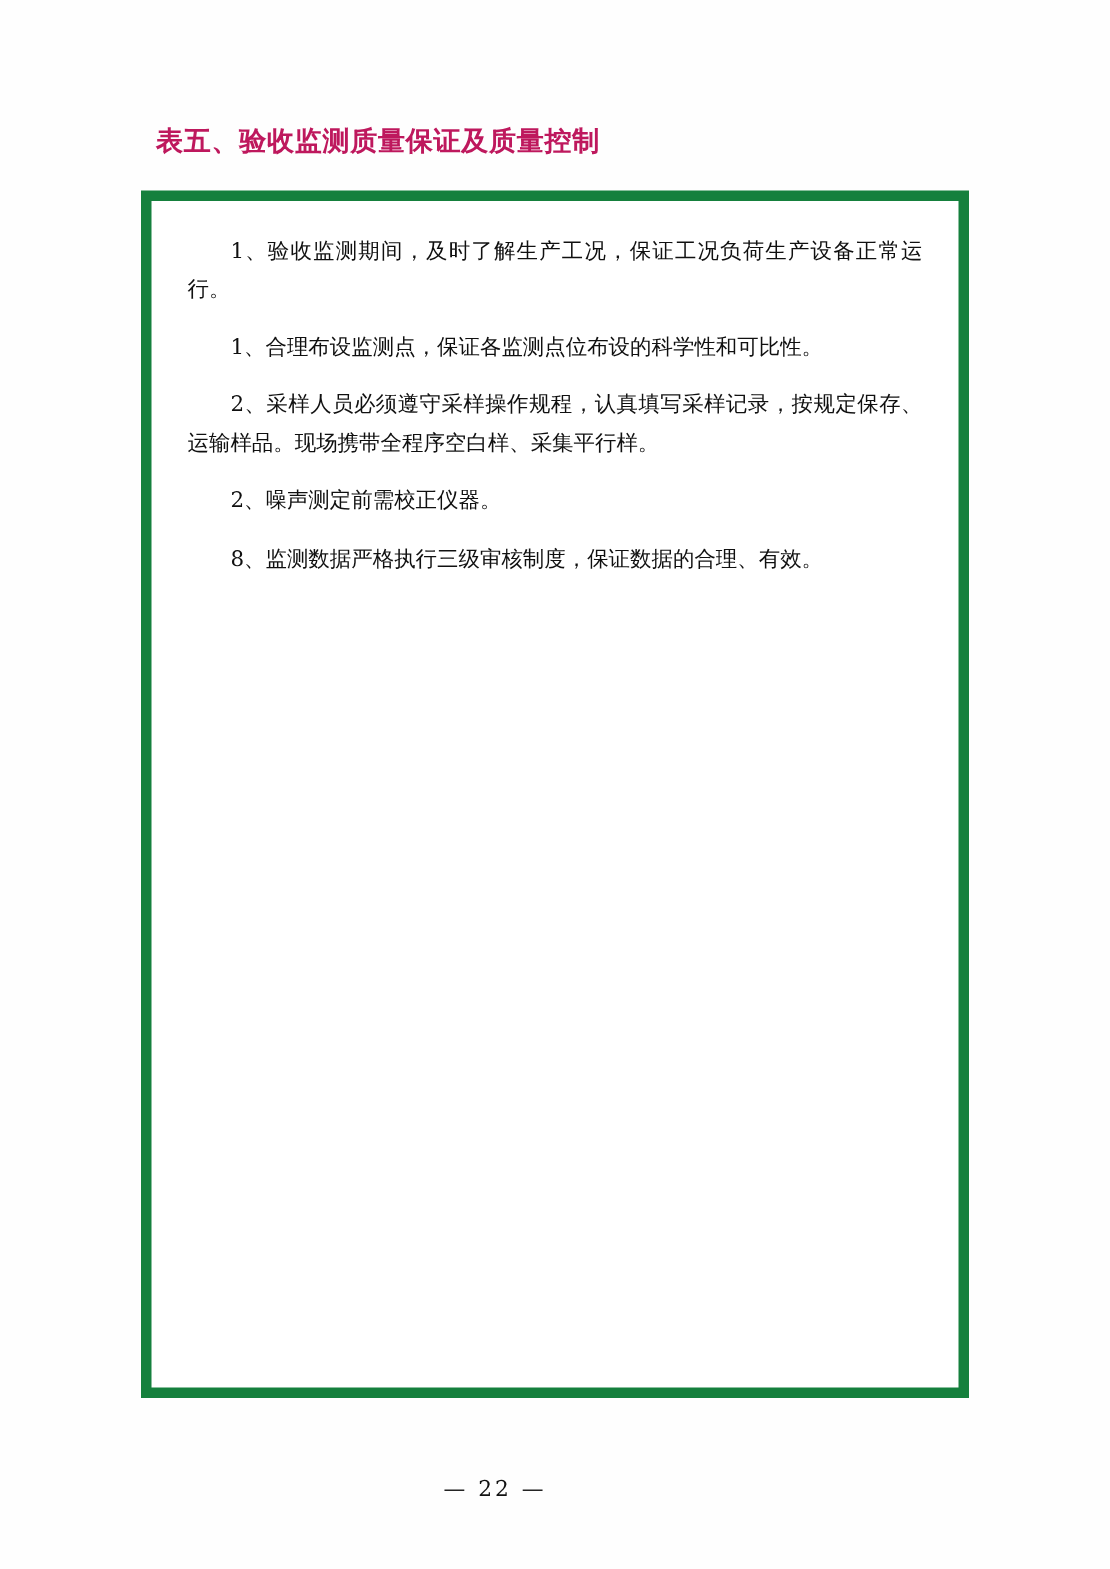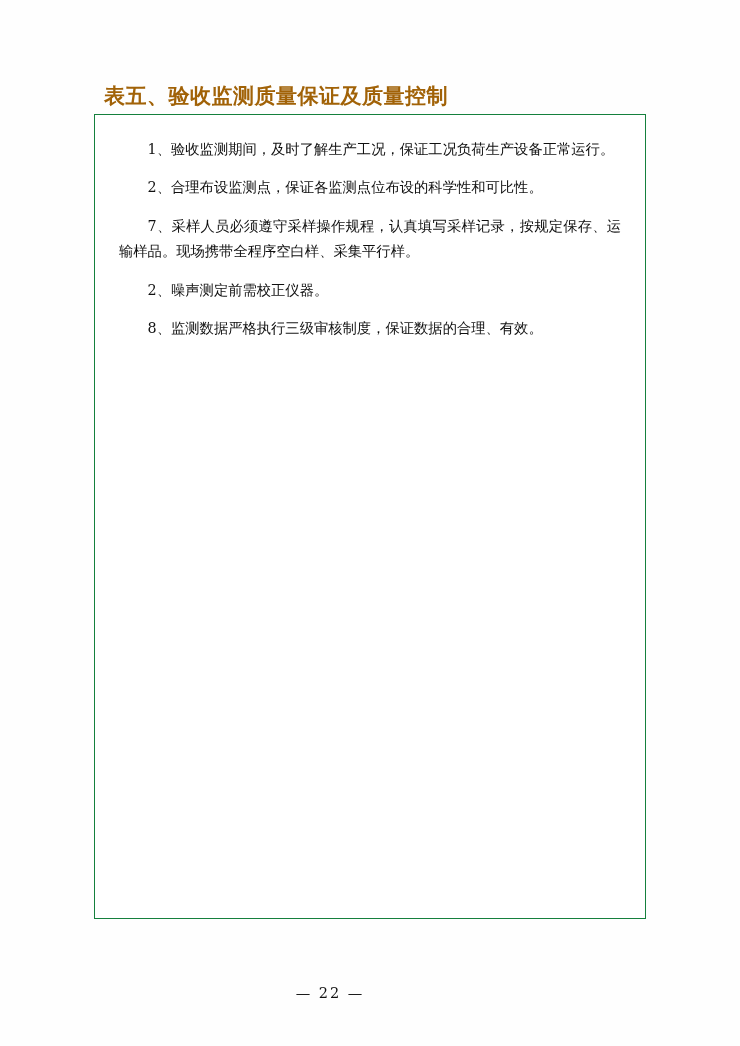--- a/index.html
+++ b/index.html
@@ -19,32 +19,32 @@
     width: 740px;
     height: 1046px;
     background: #fefefe;
   }
   .title {
     position: absolute;
     left: 104px;
     top: 82px;
     font-family: "DejaVu Sans", sans-serif;
     font-weight: bold;
-    font-size: 21px;
+    font-size: 18px;
     letter-spacing: 0.5px;
-    color: #a16207;
+    color: #be185d;
     white-space: nowrap;
   }
   .box {
     position: absolute;
     left: 94px;
-    top: 114px;
+    top: 127px;
     width: 552px;
     height: 805px;
-    border: 1px solid #15803d;
+    border: 7px solid #15803d;
     box-sizing: border-box;
     background: #ffffff;
   }
   .content {
     padding: 22px 24px 0 24px;
   }
   p.para {
     margin: 0 0 13px 0;
     font-size: 14.3px;
     line-height: 1.78;
@@ -68,22 +68,22 @@
 </head>
 <body>
 
 <div class="page">
 
   <div class="title">表五、验收监测质量保证及质量控制</div>
 
   <div class="box">
     <div class="content">
       <p class="para">1、验收监测期间，及时了解生产工况，保证工况负荷生产设备正常运行。</p>
-      <p class="para">2、合理布设监测点，保证各监测点位布设的科学性和可比性。</p>
-      <p class="para">7、采样人员必须遵守采样操作规程，认真填写采样记录，按规定保存、运输样品。现场携带全程序空白样、采集平行样。</p>
+      <p class="para">1、合理布设监测点，保证各监测点位布设的科学性和可比性。</p>
+      <p class="para">2、采样人员必须遵守采样操作规程，认真填写采样记录，按规定保存、运输样品。现场携带全程序空白样、采集平行样。</p>
       <p class="para">2、噪声测定前需校正仪器。</p>
       <p class="para">8、监测数据严格执行三级审核制度，保证数据的合理、有效。</p>
     </div>
   </div>
 
   <div class="pagenum">— 22 —</div>
 
 </div>
 
 </body></html>

